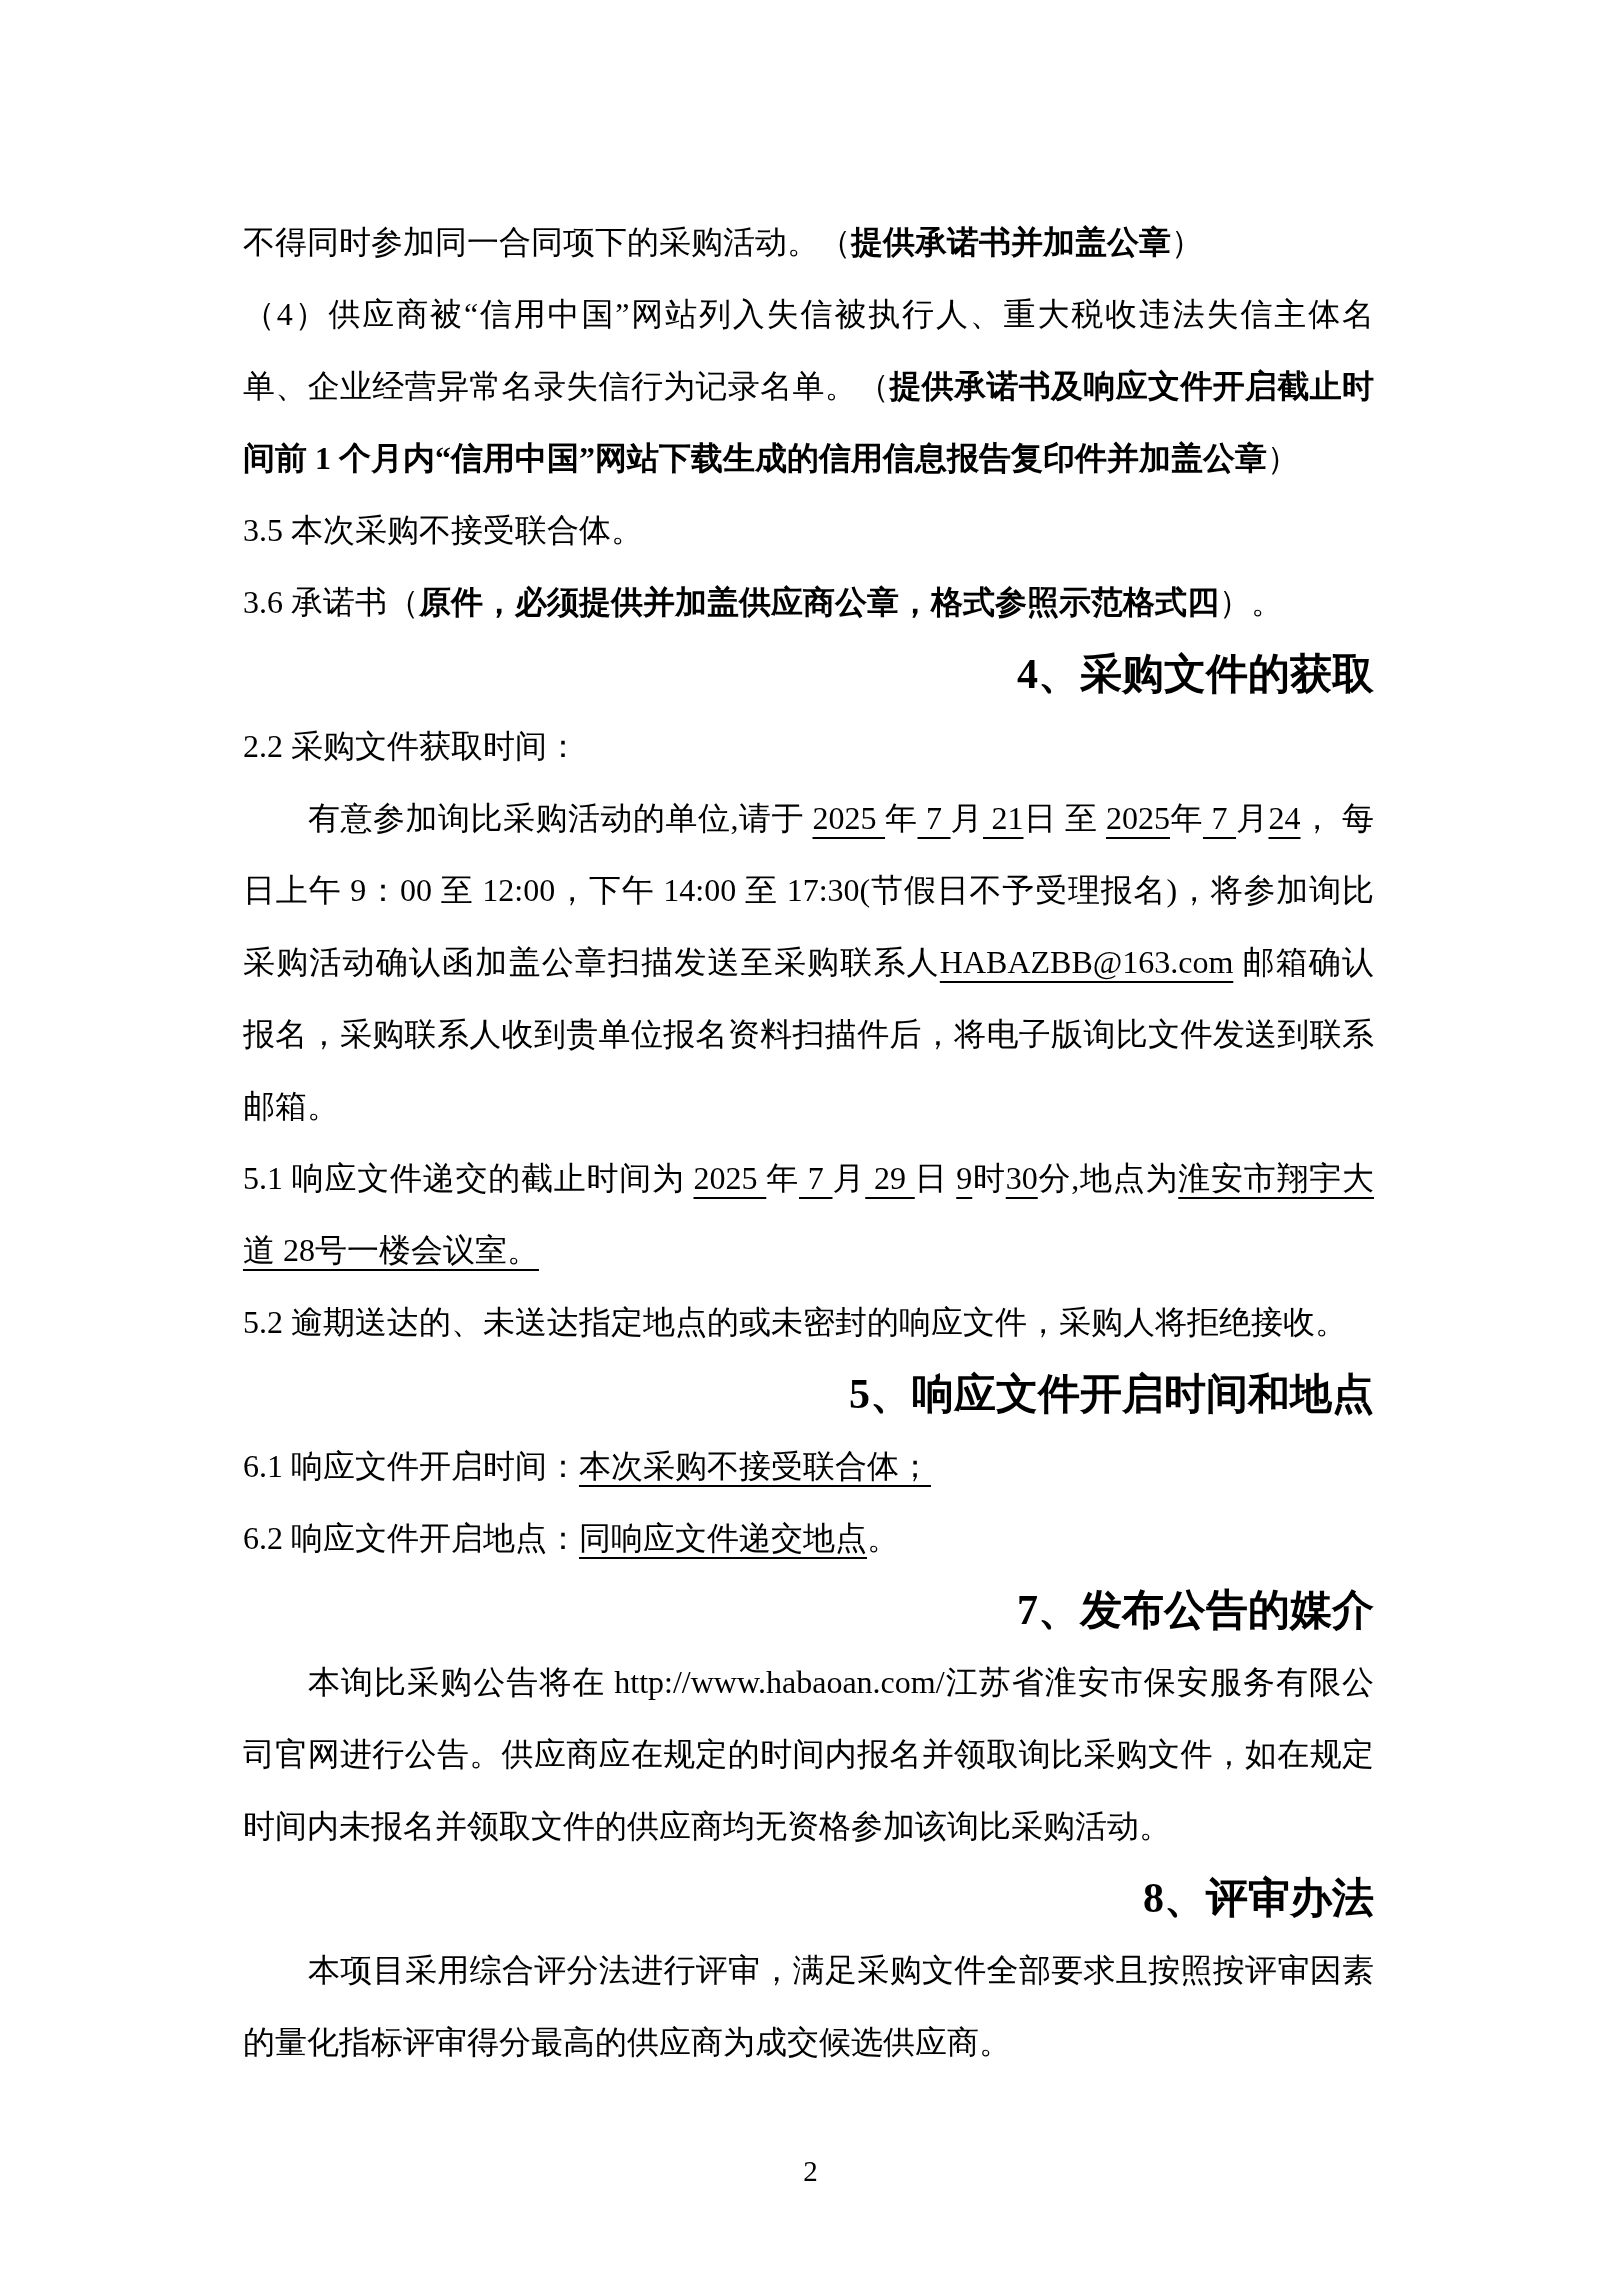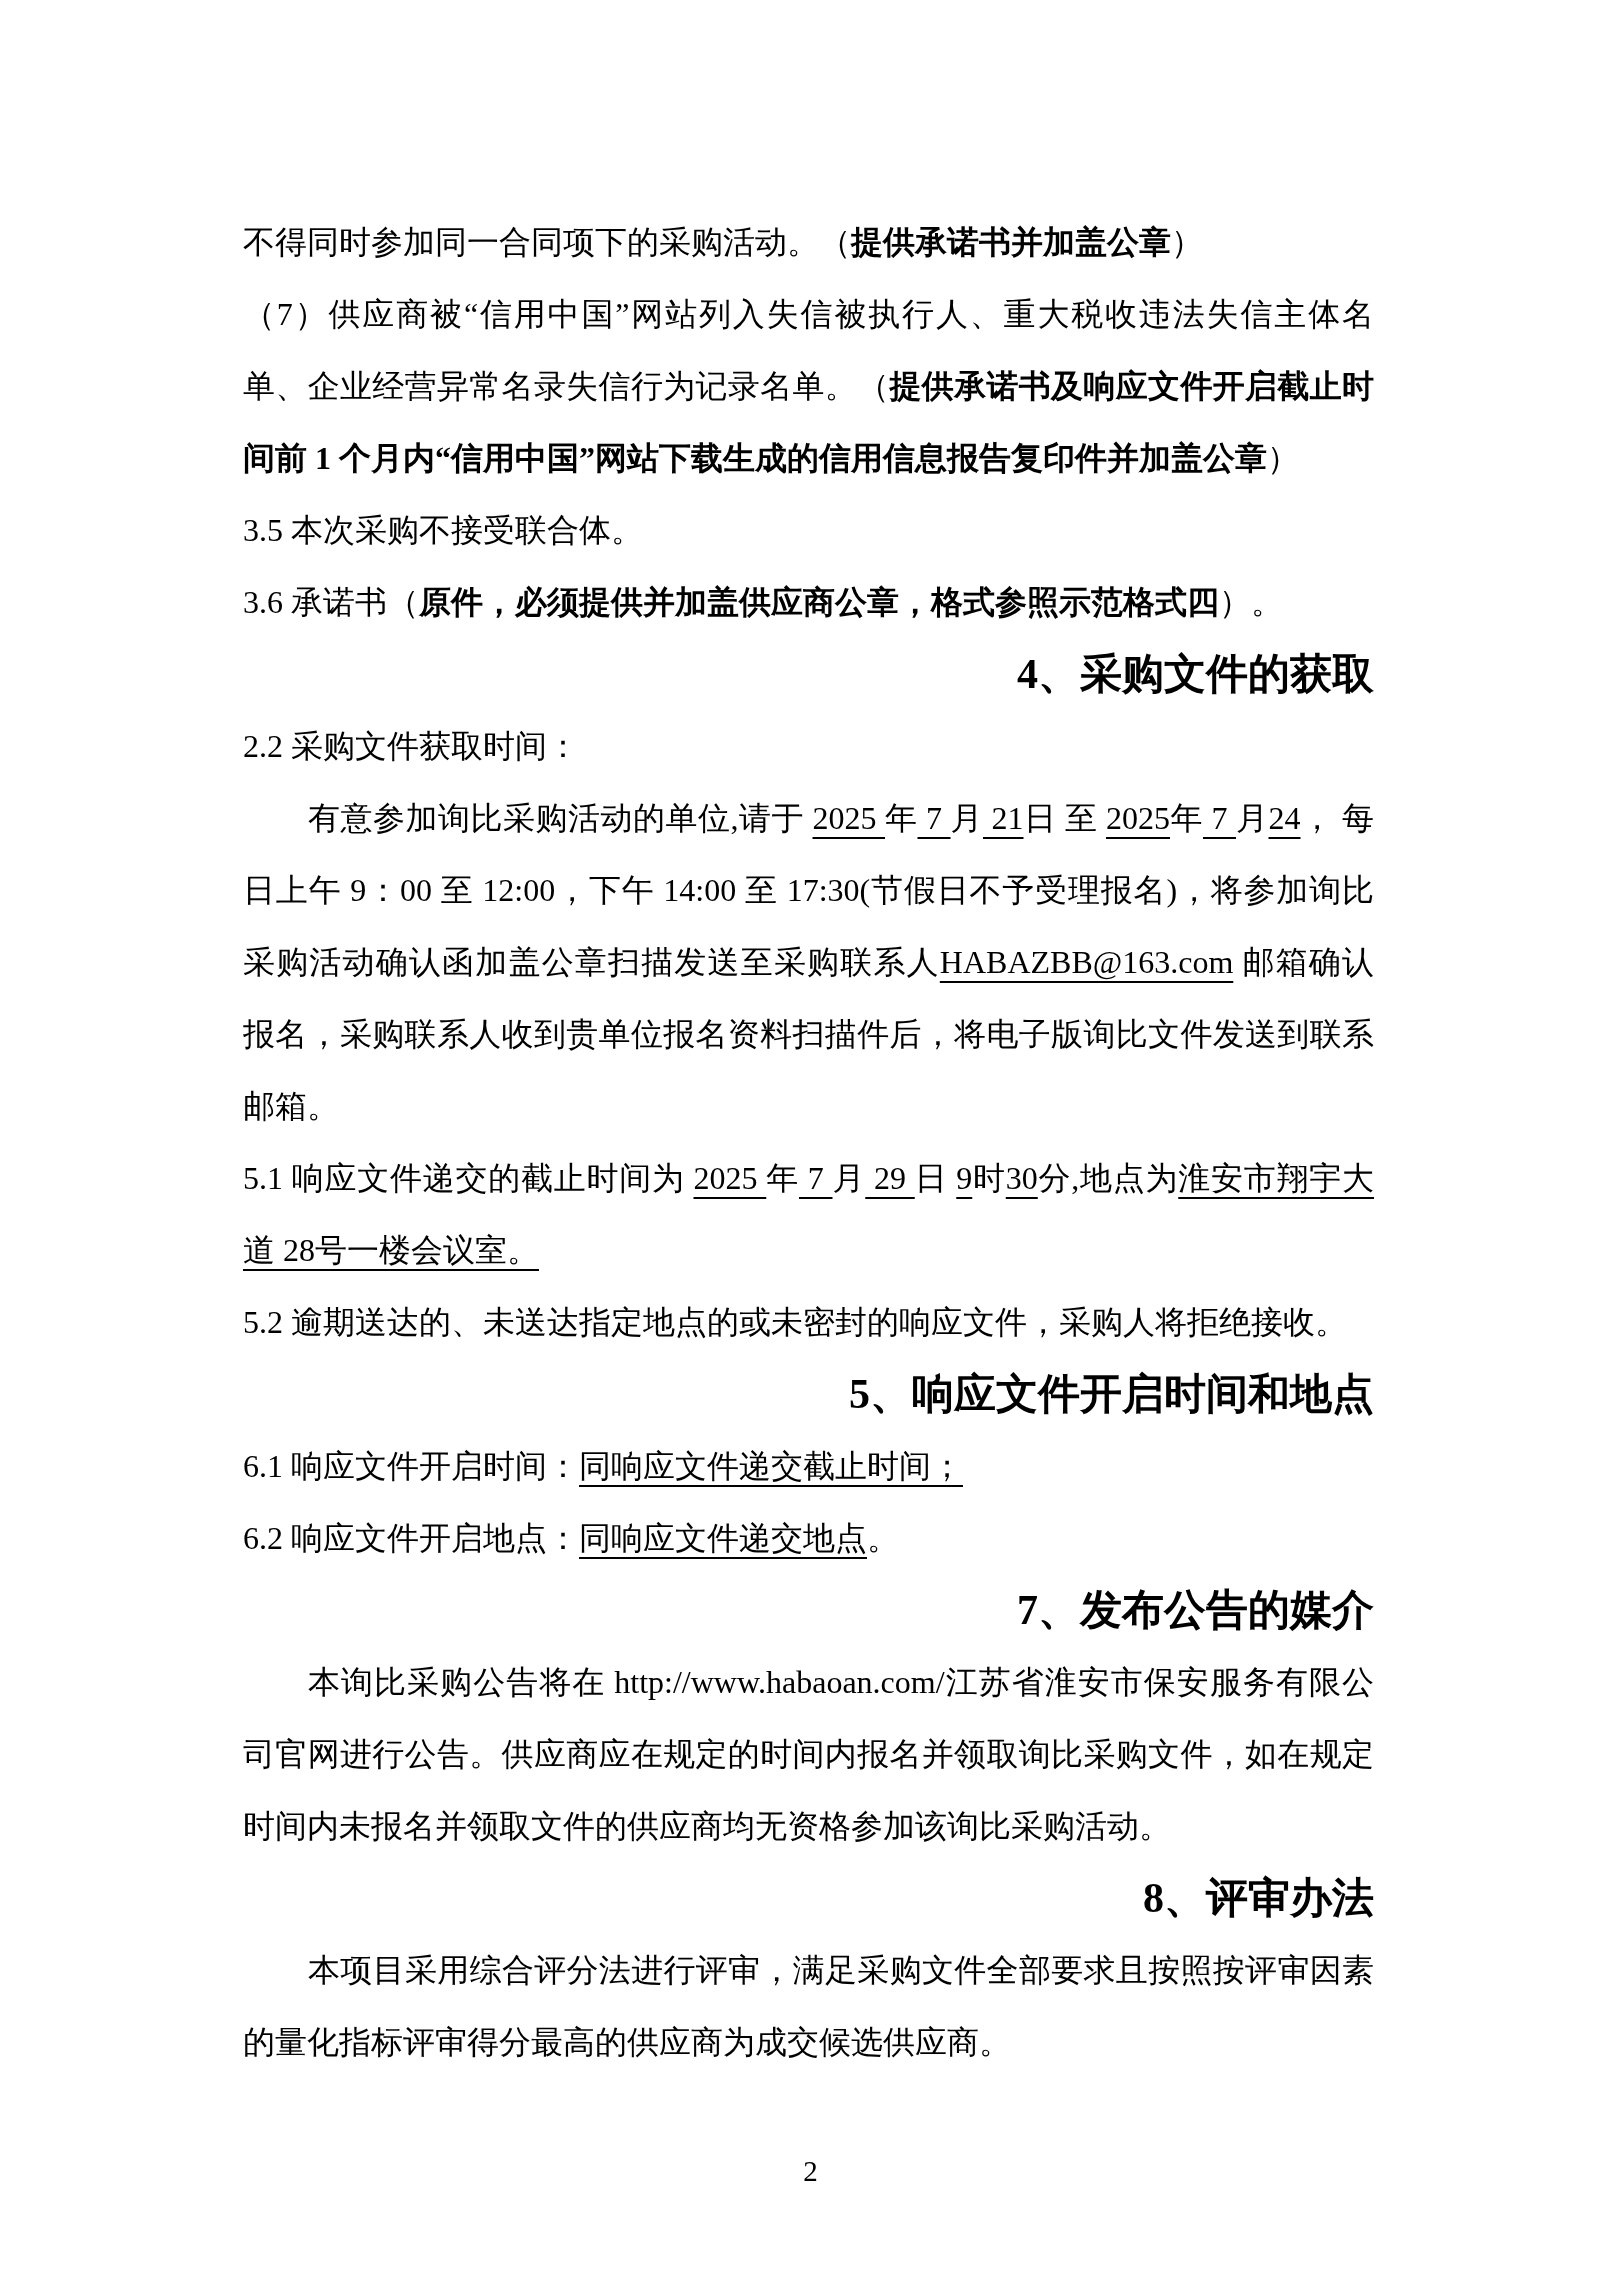--- a/index.html
+++ b/index.html
@@ -50,40 +50,40 @@
     line-height: 39px;
   }
 </style>
 </head>
 <body>
 
 <div class="page">
 
   <p class="para"><span>不得同时参加同一合同项下的采购活动。（</span><span class="b">提供承诺书并加盖公章</span><span>）</span></p>
 
-  <p class="para"><span>（7）供应商被“信用中国”网站列入失信被执行人、重大税收违法失信主体名单、企业经营异常名录失信行为记录名单。（</span><span class="b">提供承诺书及响应文件开启截止时间前 1 个月内“信用中国”网站下载生成的信用信息报告复印件并加盖公章</span><span>）</span></p>
+  <p class="para"><span>（4）供应商被“信用中国”网站列入失信被执行人、重大税收违法失信主体名单、企业经营异常名录失信行为记录名单。（</span><span class="b">提供承诺书及响应文件开启截止时间前 1 个月内“信用中国”网站下载生成的信用信息报告复印件并加盖公章</span><span>）</span></p>
 
   <p class="para"><span>3.5 本次采购不接受联合体。</span></p>
 
   <p class="para"><span>3.6 承诺书（</span><span class="b">原件，必须提供并加盖供应商公章，格式参照示范格式四</span><span>）。</span></p>
 
   <h2 class="heading">4、采购文件的获取</h2>
 
   <p class="para"><span>2.2 采购文件获取时间：</span></p>
 
   <p class="para indent"><span>有意参加询比采购活动的单位,请于 </span><span class="u">2025 </span><span>年</span><span class="u"> 7 </span><span>月</span><span class="u"> 21</span><span>日 至 </span><span class="u">2025</span><span>年</span><span class="u"> 7 </span><span>月</span><span class="u">24</span><span>， 每日上午 9：00 至 12:00，下午 14:00 至 17:30(节假日不予受理报名)，将参加询比采购活动确认函加盖公章扫描发送至采购联系人</span><span class="u">HABAZBB@163.com</span><span> 邮箱确认报名，采购联系人收到贵单位报名资料扫描件后，将电子版询比文件发送到联系邮箱。</span></p>
 
 
   <p class="para"><span>5.1 响应文件递交的截止时间为 </span><span class="u">2025 </span><span>年</span><span class="u"> 7 </span><span>月</span><span class="u"> 29 </span><span>日 </span><span class="u">9</span><span>时</span><span class="u">30</span><span>分,地点为</span><span class="u">淮安市翔宇大道 28号一楼会议室。</span></p>
 
   <p class="para"><span>5.2 逾期送达的、未送达指定地点的或未密封的响应文件，采购人将拒绝接收。</span></p>
 
   <h2 class="heading">5、响应文件开启时间和地点</h2>
 
-  <p class="para"><span>6.1 响应文件开启时间：</span><span class="u">同响应文件递交截止时间；</span></p>
+  <p class="para"><span>6.1 响应文件开启时间：</span><span class="u">本次采购不接受联合体；</span></p>
 
   <p class="para"><span>6.2 响应文件开启地点：</span><span class="u">同响应文件递交地点</span><span>。</span></p>
 
   <h2 class="heading">7、发布公告的媒介</h2>
 
   <p class="para indent"><span>本询比采购公告将在 http://www.habaoan.com/江苏省淮安市保安服务有限公司官网进行公告。供应商应在规定的时间内报名并领取询比采购文件，如在规定时间内未报名并领取文件的供应商均无资格参加该询比采购活动。</span></p>
 
   <h2 class="heading">8、评审办法</h2>
 
   <p class="para indent"><span>本项目采用综合评分法进行评审，满足采购文件全部要求且按照按评审因素的量化指标评审得分最高的供应商为成交候选供应商。</span></p>

